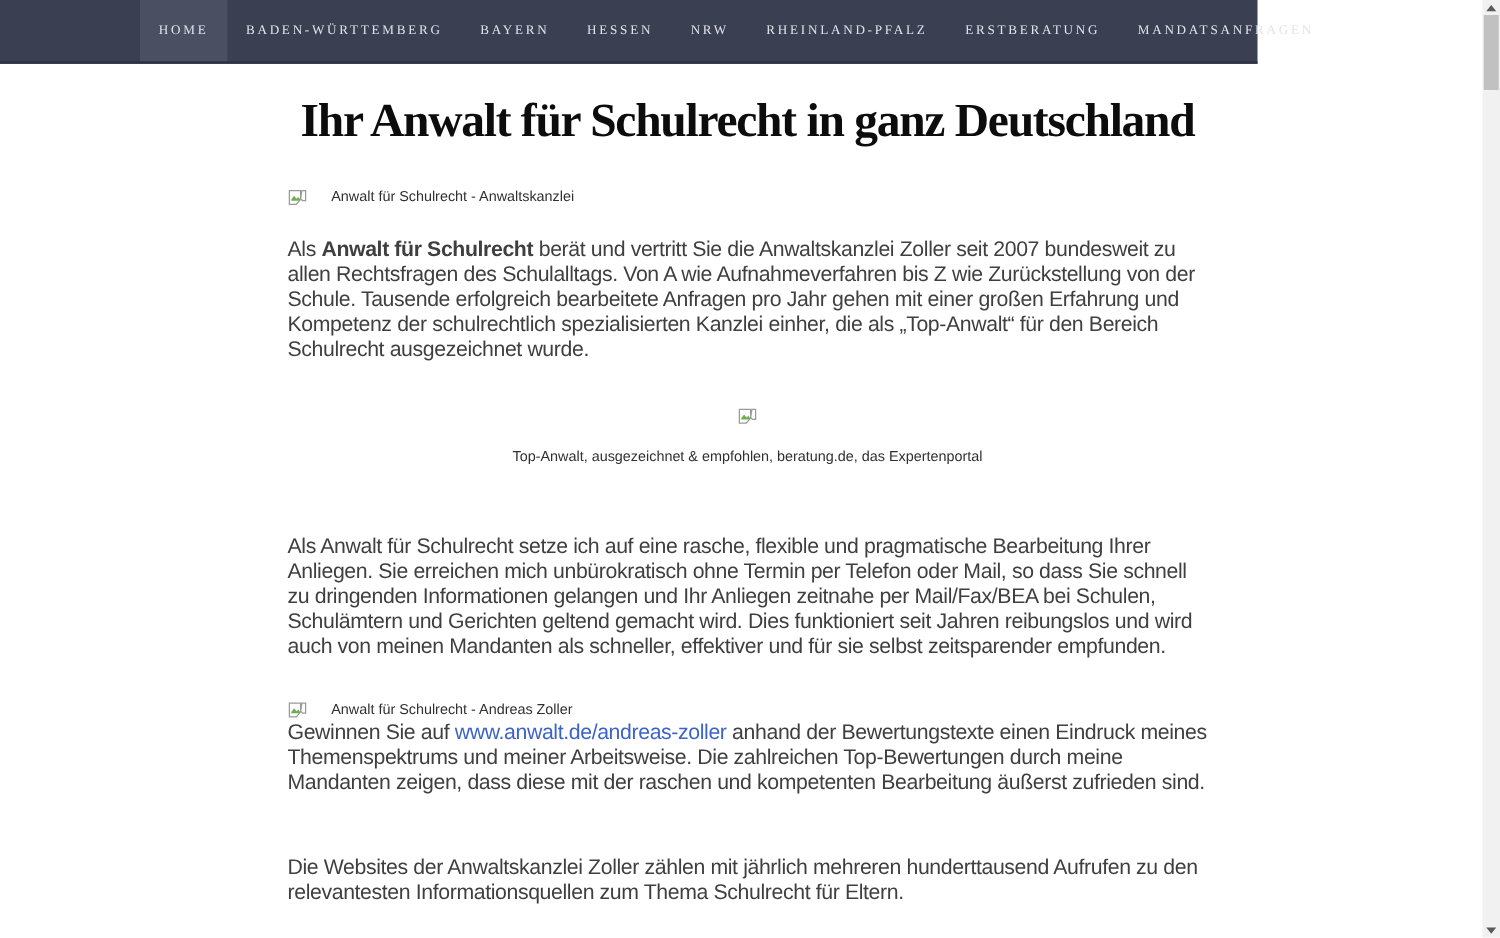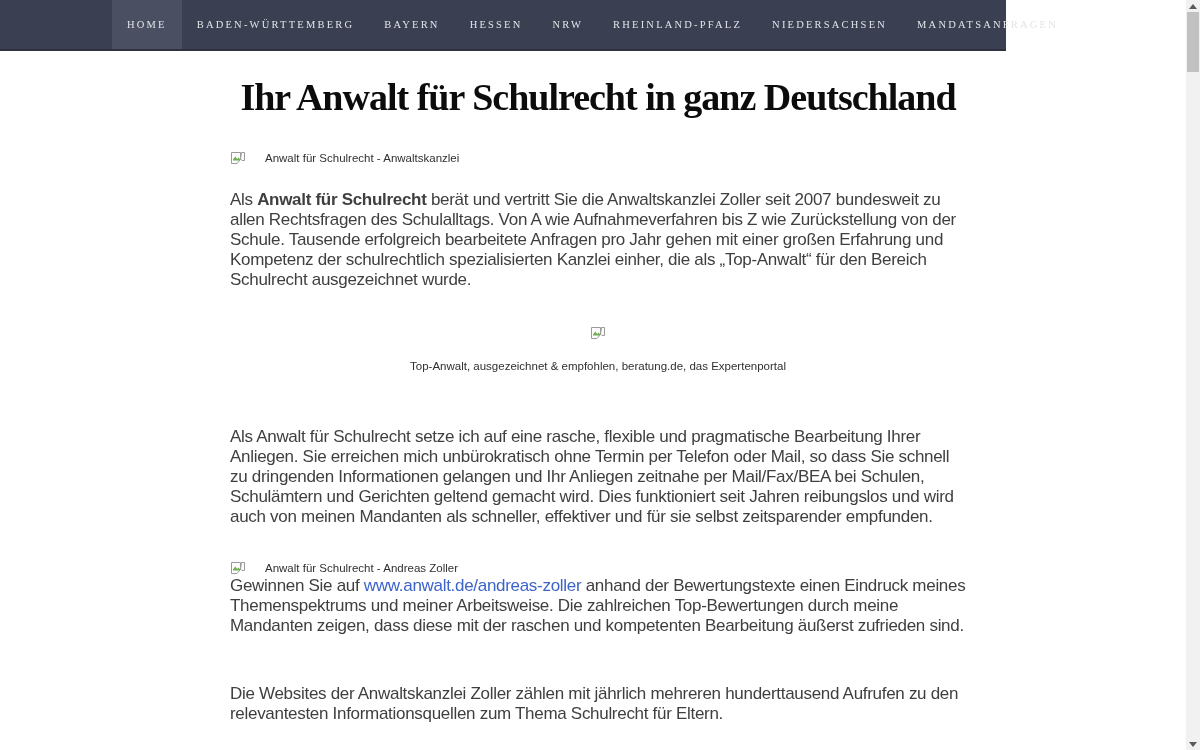--- a/index.html
+++ b/index.html
@@ -115,21 +115,21 @@
 </head>
 <body>
 
 <nav class="topnav">
   <a class="nav-item active">HOME</a>
   <a class="nav-item">BADEN-WÜRTTEMBERG</a>
   <a class="nav-item">BAYERN</a>
   <a class="nav-item">HESSEN</a>
   <a class="nav-item">NRW</a>
   <a class="nav-item">RHEINLAND-PFALZ</a>
-  <a class="nav-item">NIEDERSACHSEN</a>
+  <a class="nav-item">ERSTBERATUNG</a>
   <a class="nav-item">MANDATSANFRAGEN</a>
 
 </nav>
 
 <div class="scrollbar">
   <div class="sb-btn up">
       <span class="tri-up"></span>
     </div>
   <div class="sb-thumb"></div>
   <div class="sb-btn down">

